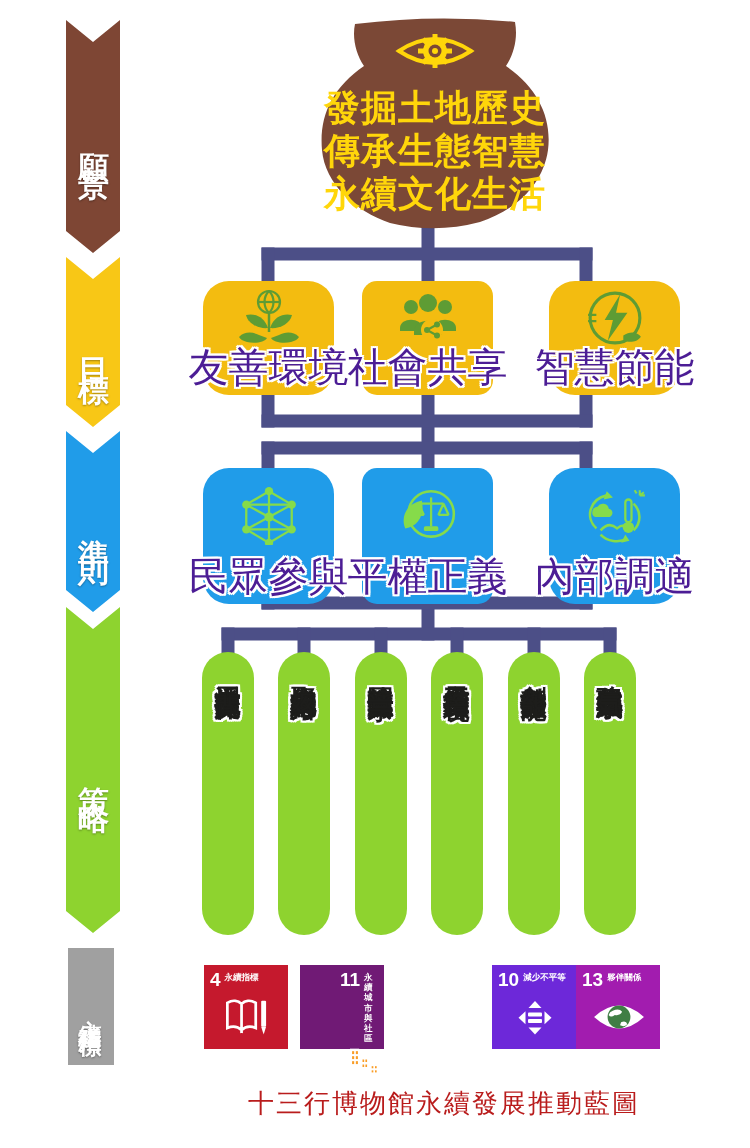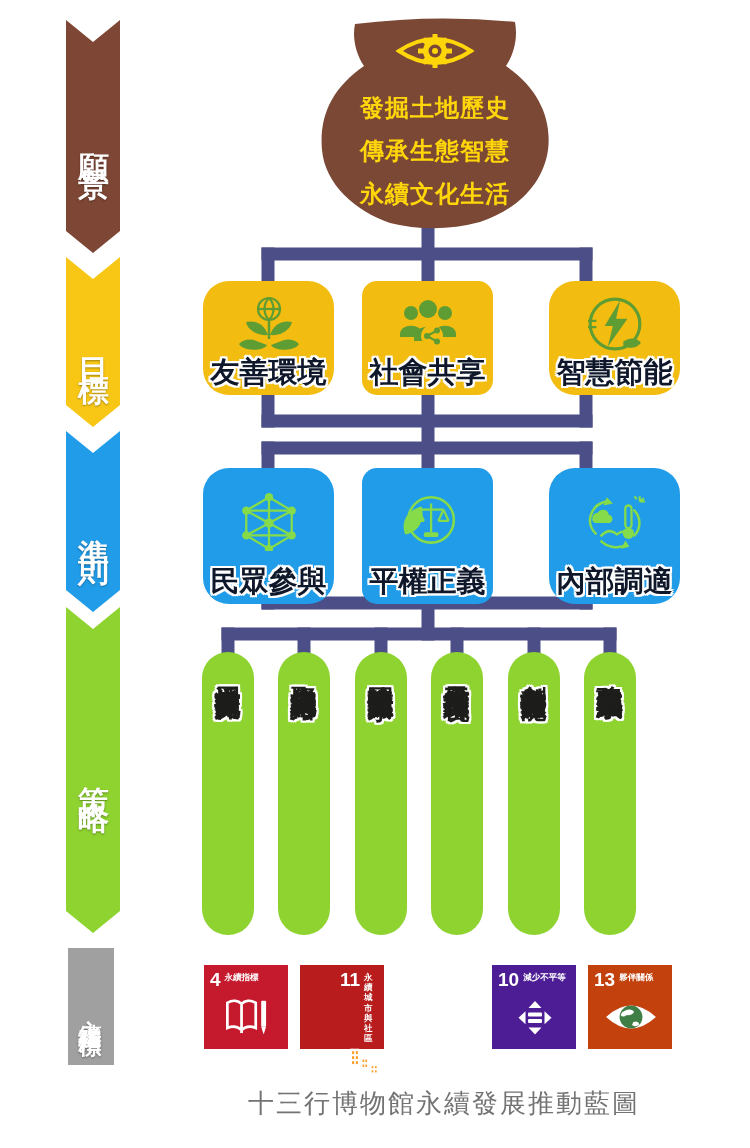--- a/index.html
+++ b/index.html
@@ -28,35 +28,35 @@
     transform:translateY(8px);
   }
   .seg-index span{font-size:23px;letter-spacing:5px;transform:translateY(3px);}
   
   .connectors{position:absolute;left:0;top:0;z-index:1;}
   
   .pot-svg{position:absolute;left:310px;top:10px;z-index:2;}
   .pot-eye{position:absolute;left:395px;top:24px;z-index:3;}
   .pot-text{
     position:absolute;left:310px;top:86px;width:250px;z-index:3;
-    text-align:center;color:#FFD60A;font-weight:bold;font-size:24px;line-height:43px;
+    text-align:center;color:#FFD60A;font-weight:bold;font-size:36px;line-height:43px;
     letter-spacing:1px;
   }
   
   .gbox{
     position:absolute;width:131px;height:114px;border-radius:26px;z-index:2;
     display:flex;flex-direction:column;align-items:center;justify-content:flex-end;
     padding-bottom:8px;box-sizing:border-box;
   }
   .gbox .icon{flex:1;display:flex;align-items:center;justify-content:center;padding-top:8px;}
   .yellow{background:#F3BC10;top:281px;}
   .blue{background:#209CE9;top:468px;height:136px;}
   .bx1{left:203px;} .bx2{left:362px;border-radius:15px;} .bx3{left:521px;margin-left:28px;}
   .gbox .lbl{
-    font-size:29px;font-weight:bold;color:#0f172a;line-height:1;white-space:nowrap;
+    font-size:40px;font-weight:normal;color:#4c1d95;line-height:1;white-space:nowrap;
     text-shadow:-2px -2px 0 #fff,0 -2px 0 #fff,2px -2px 0 #fff,-2px 0 0 #fff,2px 0 0 #fff,-2px 2px 0 #fff,0 2px 0 #fff,2px 2px 0 #fff;
   }
   
   .pill{
     position:absolute;top:652px;width:52px;height:283px;background:#8ED32F;border-radius:26px;
     z-index:2;display:flex;justify-content:center;box-sizing:border-box;padding-top:13px;
   }
   .pill span{
     writing-mode:vertical-rl;text-orientation:upright;
     font-size:26px;font-weight:bold;color:#1d1d1b;letter-spacing:1px;line-height:1;
@@ -66,28 +66,28 @@
   
   .sdg{
     position:absolute;top:965px;width:84px;height:84px;z-index:2;color:#fff;
     box-sizing:border-box;padding:5px 4px 4px 6px;display:flex;flex-direction:column;
   }
   .sdg .head{display:flex;align-items:flex-start;line-height:1;}
   .sdg .num{font-size:19px;font-weight:bold;}
   .sdg .ttl{font-size:8.5px;font-weight:bold;margin:2px 0 0 4px;line-height:1.2;}
   .sdg .art{flex:1;display:flex;align-items:center;justify-content:center;}
   .s1{left:204px;background:#C5192D;}
-  .s2{left:300px;background:#b91c1c;padding-left:40px;}
+  .s2{left:300px;background:#701a75;padding-left:40px;}
   .s3{left:396px;background:#19486A;}
-  .s4{left:492px;background:#4c1d95;}
-  .s5{left:588px;background:#c2410c;}
+  .s4{left:492px;background:#6d28d9;}
+  .s5{left:576px;background:#a21caf;}
   
   .caption{
     position:absolute;left:140px;top:1086px;width:608px;text-align:center;
-    font-size:26px;color:#737373;letter-spacing:2px;
+    font-size:26px;color:#b91c1c;letter-spacing:2px;
   }
 </style>
 </head>
 <body>
 
 <div id="canvas">
 
   <div class="chev seg-vision">
     <span>願景</span>
   </div>

